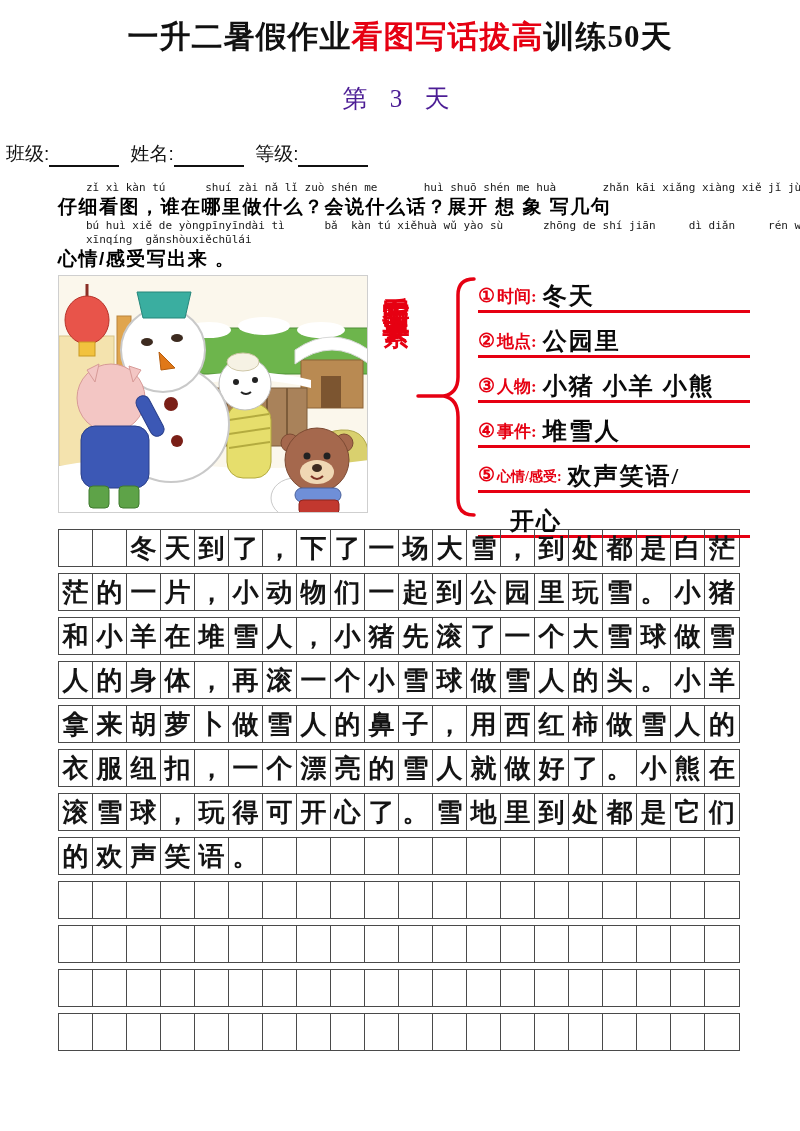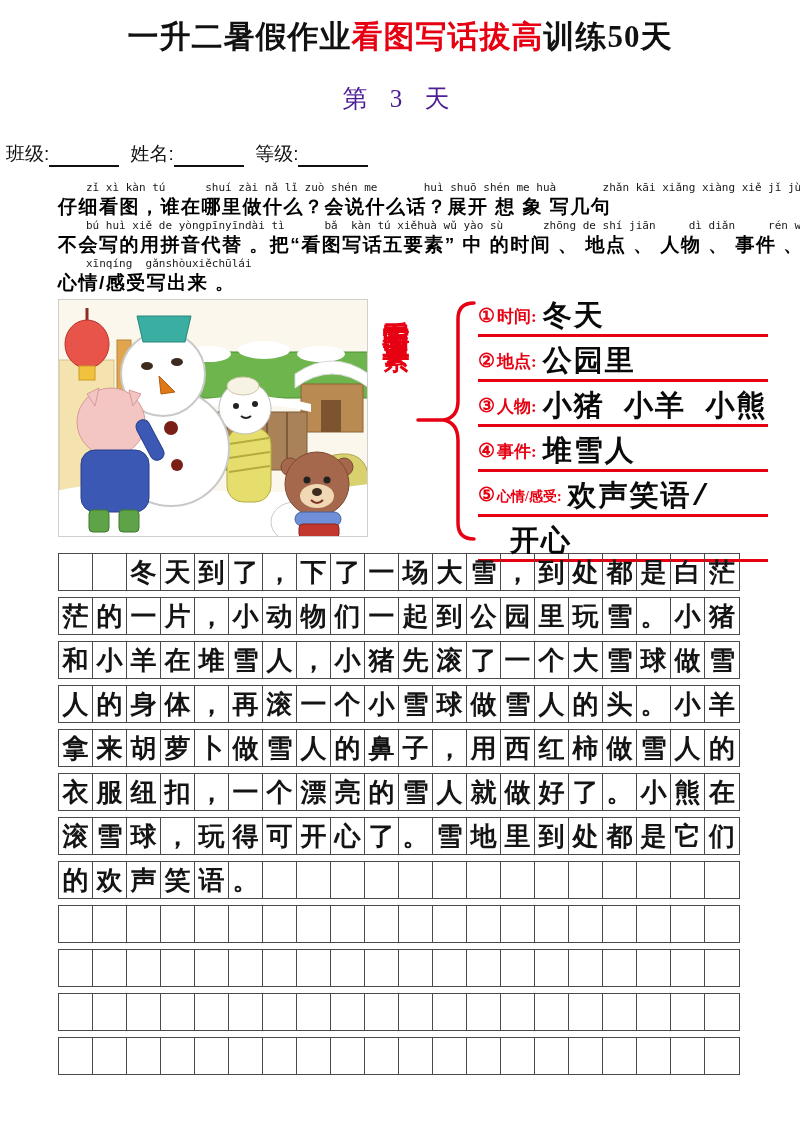--- a/index.html
+++ b/index.html
@@ -28,26 +28,26 @@
   
   .middle { display:flex; width:692px; margin:4px auto 0 58px; height:244px; }
   .illustration { width:310px; height:238px; border:1px solid #cfcfcf; background:#fbf7ec;
                   flex:0 0 310px; overflow:hidden; }
   .vtitle { writing-mode:vertical-rl; text-orientation:upright; color:#e60012;
             font-weight:bold; font-size:27px; line-height:40px; letter-spacing:4px;
             height:238px; margin-left:8px; }
   .bracewrap { width:62px; height:244px; flex:0 0 62px; }
   .elements { flex:1; padding-top:2px; }
   .el-row { border-bottom:3px solid #e60012; margin-bottom:9px; white-space:nowrap;
-            height:36px; display:flex; align-items:center; }
+            height:36px; display:flex; align-items:flex-end; }
   .el-label { color:#e60012; font-weight:bold; font-size:17px; line-height:20px;
               font-family:"Liberation Serif", serif; padding-bottom:3px; flex:0 0 auto; }
   .el-num { font-size:19px; margin-right:2px; }
-  .el-value { color:#0a0a0a; font-weight:bold; font-size:29px; line-height:28px;
-              letter-spacing:2px; padding-left:6px;font-family:Liberation Mono, monospace; }
+  .el-value { color:#0a0a0a; font-weight:bold; font-size:24px; line-height:28px;
+              letter-spacing:2px; padding-left:6px; }
   .el-row.small-label .el-label { font-size:14px; }
   .el-row.cont { padding-left:26px; }
 
   
   .grid { width:682px; margin:10px auto 0 58px; }
   .grid-row { display:grid; grid-template-columns:repeat(20, 1fr);
               border:1.5px solid #4a4a4a; margin-bottom:6px; background:#fff; }
   .grid-cell { height:36px; border-right:1.5px solid #4a4a4a; display:flex;
                align-items:center; justify-content:center; font-size:26px; font-weight:bold;
                color:#141414; font-family:"Liberation Serif", serif; }
@@ -69,21 +69,20 @@
   <div class="fields">
     <span class="flabel">班级:</span><span class="blank"></span>
     <span class="flabel">姓名:</span><span class="blank"></span>
     <span class="flabel">等级:</span><span class="blank"></span>
   </div>
 
   <div class="instructions" id="instructions">
       <div class="ins-pinyin">zǐ xì kàn tú      shuí zài nǎ lǐ zuò shén me       huì shuō shén me huà       zhǎn kāi xiǎng xiàng xiě jǐ jù</div>
       <div class="ins-cn">仔细看图，谁在哪里做什么？会说什么话？展开 想 象 写几句</div>
       <div class="ins-pinyin">bú huì xiě de yòngpīnyīndài tì      bǎ  kàn tú xiěhuà wǔ yào sù      zhōng de shí jiān     dì diǎn     rén wù     shì jiàn</div>
-      <div class="ins-cn">不会写的用拼音代替 。把“看图写话五要素” 中 的时间 、 地点 、 人物 、 事件 、</div>
       <div class="ins-pinyin">xīnqíng  gǎnshòuxiěchūlái</div>
       <div class="ins-cn">心情/感受写出来 。</div>
     </div>
 
   <div class="middle">
 
     <div class="illustration">
       <svg width="310" height="238" viewBox="0 0 310 238">
         <rect x="0" y="0" width="310" height="238" fill="#fbf7ec"></rect>
 

